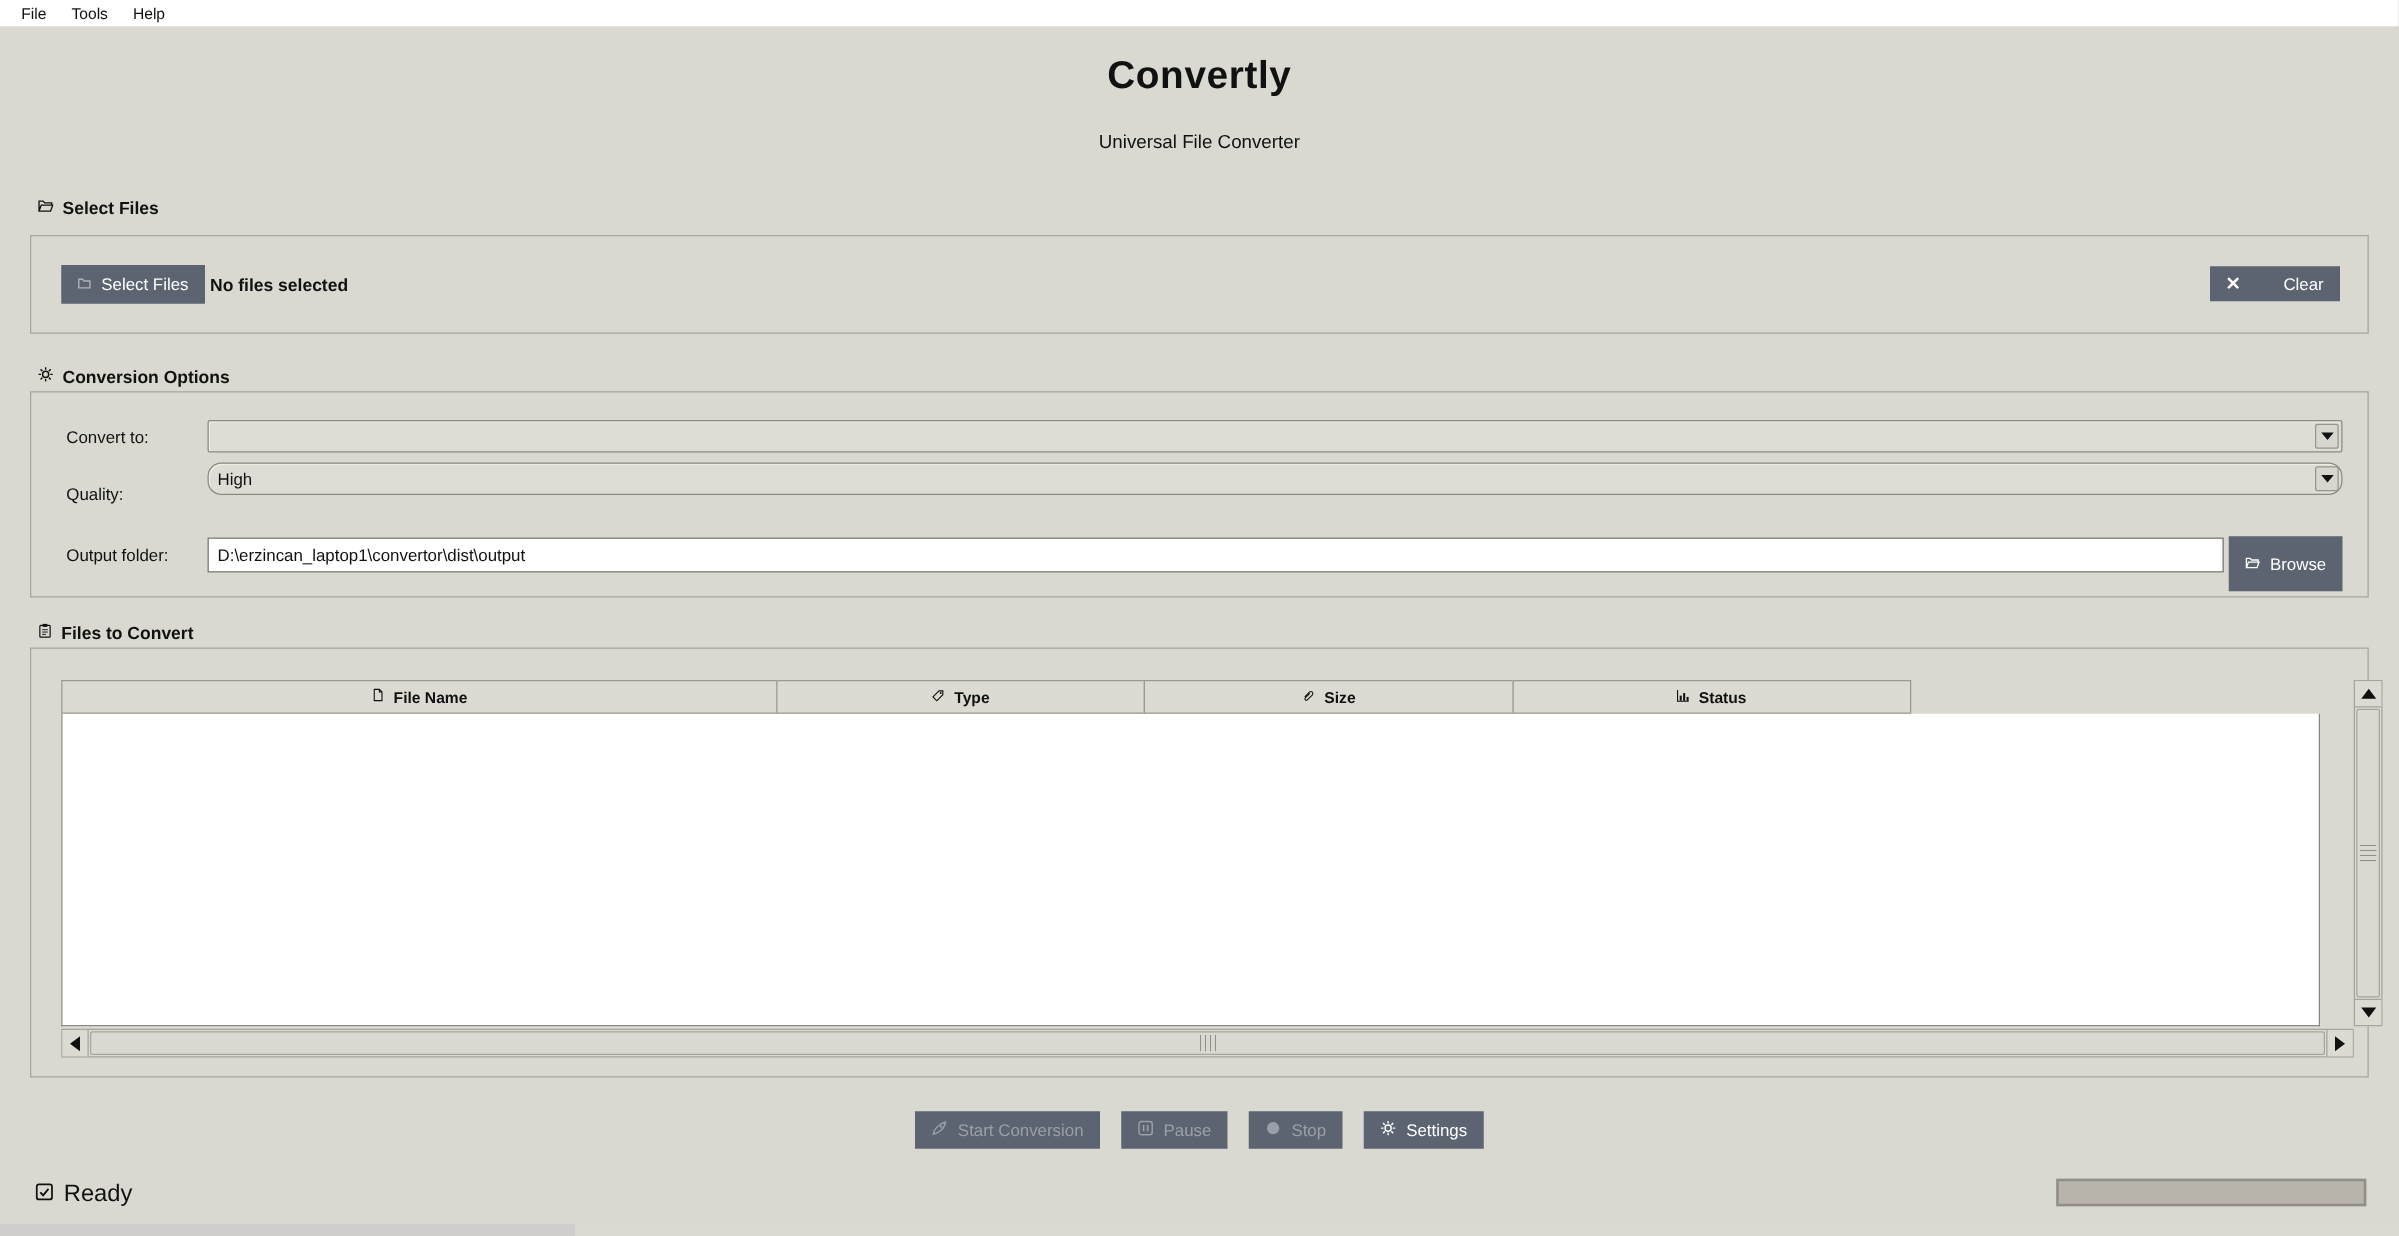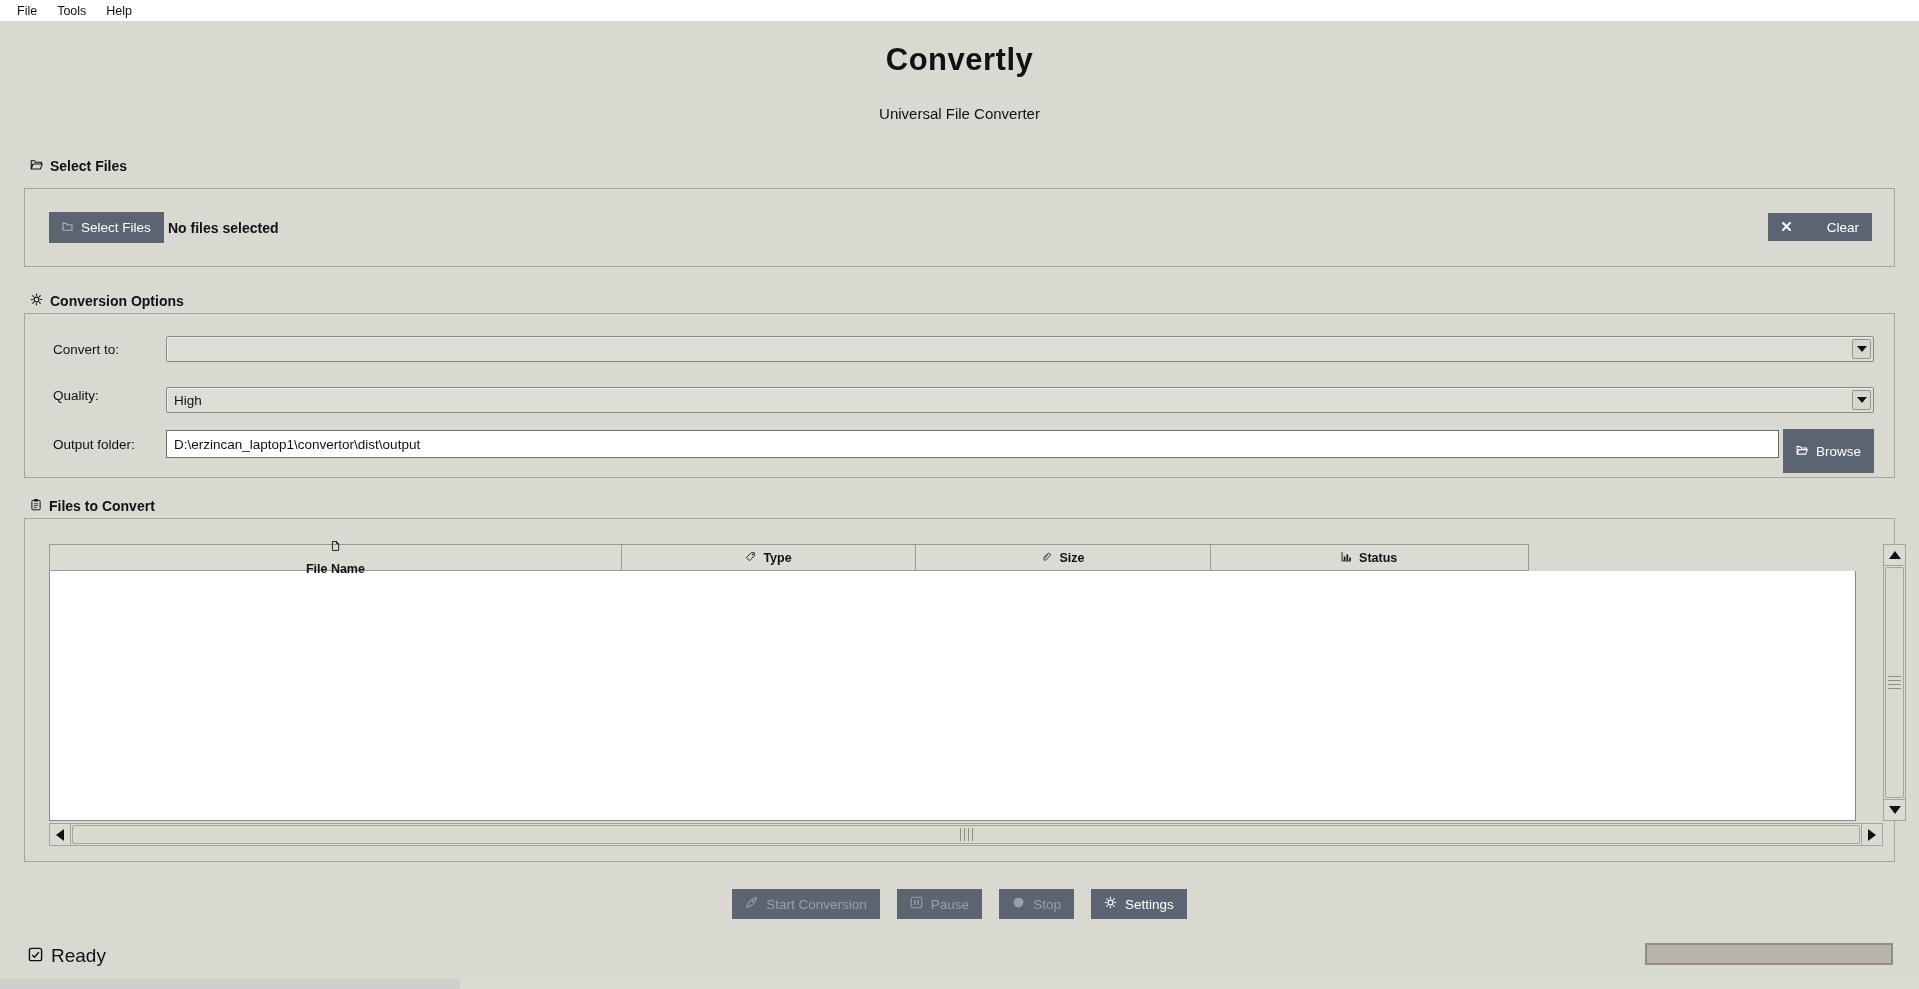--- a/index.html
+++ b/index.html
@@ -72,21 +72,21 @@
   
   #box-files { top:518px; height:344px; }
   .table-area { position:absolute; left:24px; top:25px; width:1807px; }
   .table-header { display:flex; height:27px; }
   .th {
     background:#dcdbd3; border:1px solid #9b9a91; margin-left:-1px;
     display:flex; align-items:center; justify-content:center; gap:7px;
     font-size:12.5px; font-weight:600; height:27px;
   }
   .th:first-child { margin-left:0; }
-  .col-0 { width:31.7%;flex-direction:column; } .col-1 { width:16.35%; } .col-2 { width:16.35%; }
+  .col-0 { width:31.7%; } .col-1 { width:16.35%; } .col-2 { width:16.35%; }
   .col-3 { width:17.65%;align-items:center; } .col-4 { width:17.95%; }
   .table-body { height:250px; background:#ffffff; border:1px solid #8a8980; border-top:none; }
 
   
   .vscroll {
     position:absolute; left:1858px; top:25px; width:23px; height:277px;
     background:#dbdad3; border:1px solid #a6a59c; display:flex; flex-direction:column;
   }
   .hscroll {
     position:absolute; left:24px; top:304px; width:1834px; height:23px;
@@ -168,21 +168,21 @@
 <div class="groupbox" id="box-options">
   <div class="opt-label" style="top:22px; height:26px;">Convert to:</div>
   <div class="combobox" style="top:22px;">
     <span></span>
     <span class="combo-arrow-btn">
         <span class="caret-down"></span>
       </span>
   </div>
 
   <div class="opt-label" style="top:68px; height:26px;">Quality:</div>
-  <div class="combobox" style="top:73px;">
+  <div class="combobox" style="top:56px;border-radius:11px;">
     <span>High</span>
     <span class="combo-arrow-btn">
         <span class="caret-down"></span>
       </span>
   </div>
 
   <div class="opt-label" style="top:116px; height:28px;">Output folder:</div>
   <input class="entry" type="text" value="D:\erzincan_laptop1\convertor\dist\output" style="">
   <button class="dark-btn browse-btn">
     <span class="icon">

